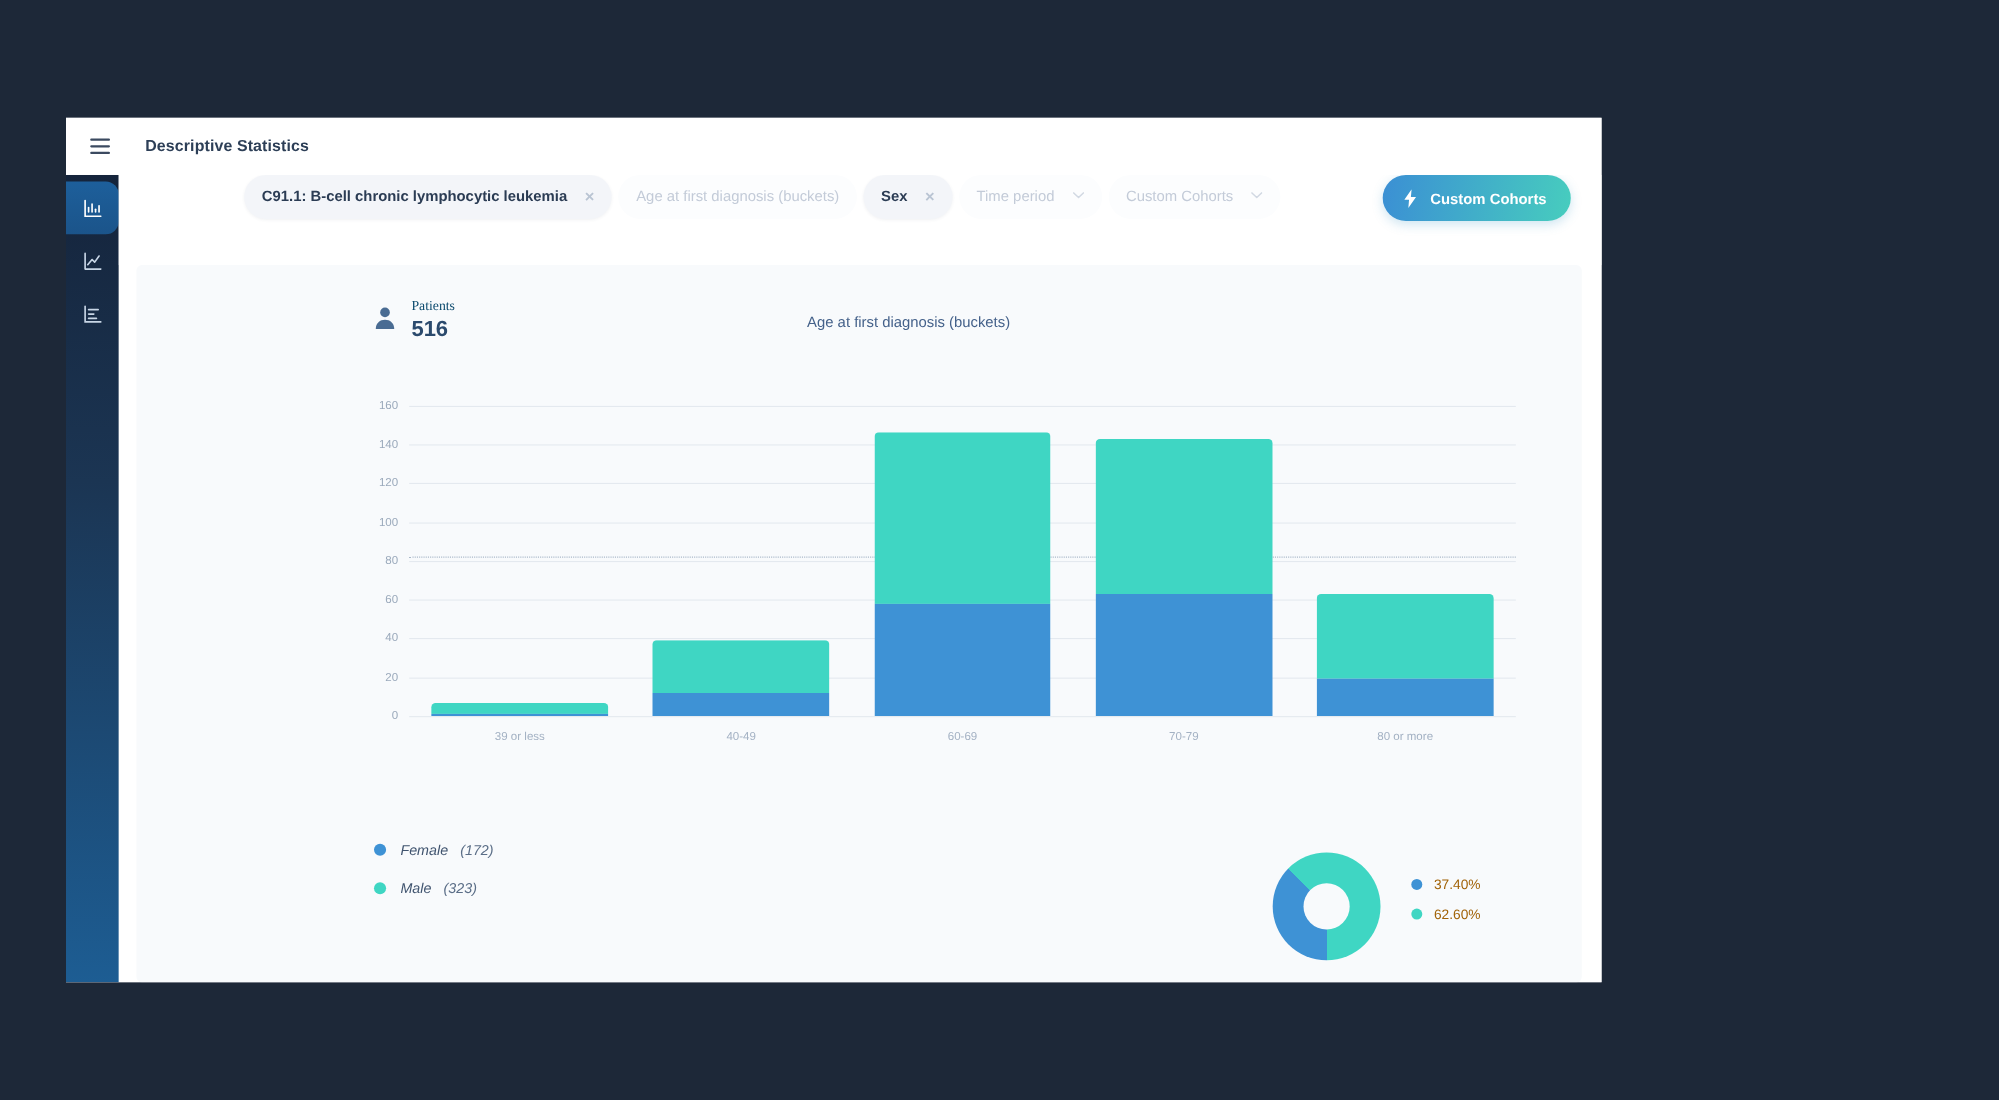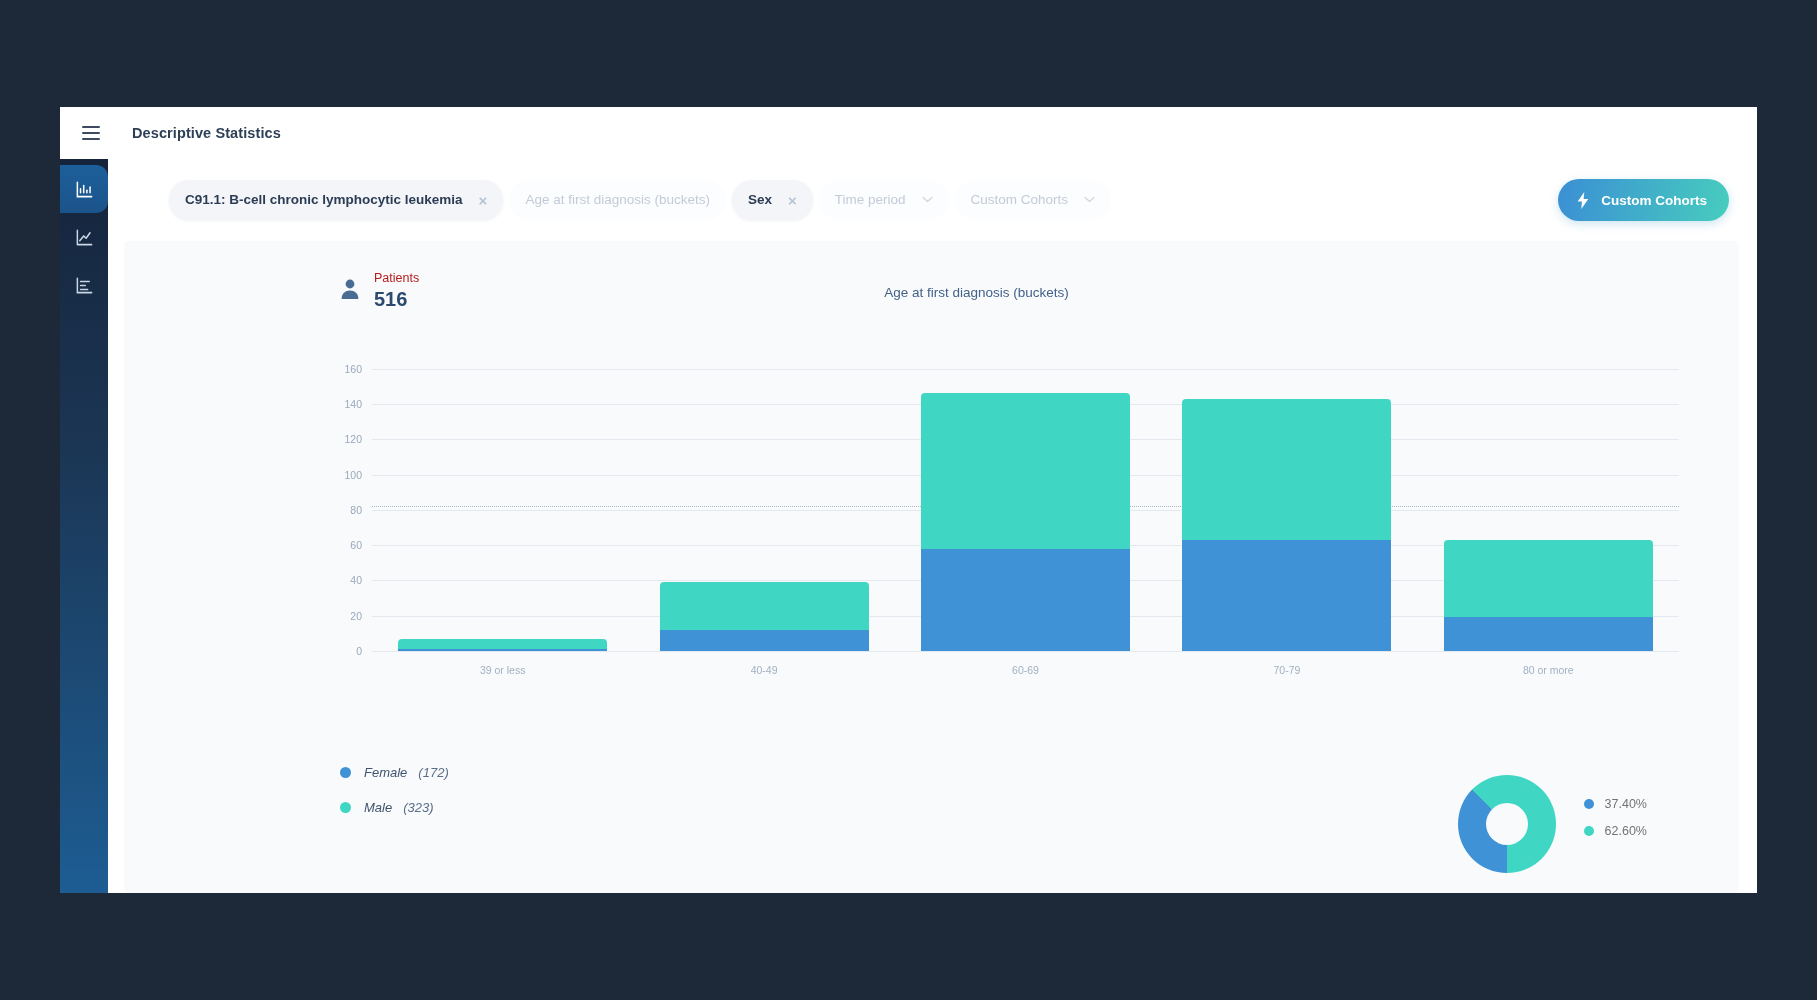--- a/index.html
+++ b/index.html
@@ -6,21 +6,21 @@
   html, body {
     width: 1817px; height: 1000px;
     background: #1d2838;
     font-family: "Liberation Sans", sans-serif;
     overflow: hidden;
   }
 
   #app-window {
     position: absolute;
     left: 60px; top: 107px;
-    width: 1697px; height: 786px;
+    width: 1396px; height: 786px;
     background: #ffffff;
     display: flex;
     flex-direction: column;
     overflow: hidden;
   }
 
   
   #topbar {
     height: 52px;
     background: #ffffff;
@@ -82,22 +82,22 @@
     flex-direction: column;
     min-width: 0;
     position: relative;
   }
 
   
   #filterbar {
     height: 82px;
     flex: 0 0 82px;
     display: flex;
-    align-items: center;
-    padding: 0 28px 0 61px;
+    align-items: flex-start;
+    padding: 0 28px 0 114px;
     background: #ffffff;
     position: relative;
     z-index: 4;
   }
   .chip {
     height: 40px;
     display: flex; align-items: center;
     padding: 0 16px;
     border-radius: 20px;
     font-size: 13.5px;
@@ -159,21 +159,21 @@
     overflow: hidden;
   }
 
   
   #patients-block {
     position: absolute;
     left: 216px; top: 30px;
     display: flex; align-items: center;
   }
   #patients-text { margin-left: 14px; }
-  #patients-label { font-size: 12.5px; color: #b91c1c; line-height: 1.25; }
+  #patients-label { font-size: 12.5px; color: #0c4a6e; line-height: 1.25; font-family: Liberation Serif, serif; }
   #patients-value { font-size: 20px; font-weight: bold; color: #2b4a6d; line-height: 1.25; }
 
   #chart-heading {
     position: absolute;
     top: 44px; left: 0; right: 0;
     text-align: center;
     font-size: 13.5px;
     color: #44618a;
     font-weight: normal;
   }
@@ -272,21 +272,21 @@
     left: 50%; top: 50%;
     width: 42px; height: 42px;
     margin: -21px 0 0 -21px;
     background: #f8fafc;
     border-radius: 50%;
   }
   #donut-legend { margin-left: 28px; }
   .donut-row {
     display: flex; align-items: center;
     font-size: 12.5px;
-    color: #737373;
+    color: #a16207;
     margin-bottom: 13px;
   }
   .donut-dot { width: 10px; height: 10px; border-radius: 50%; margin-right: 11px; }
 </style>
 </head>
 <body>
 
 <div id="app-window">
 
   <div id="topbar">

